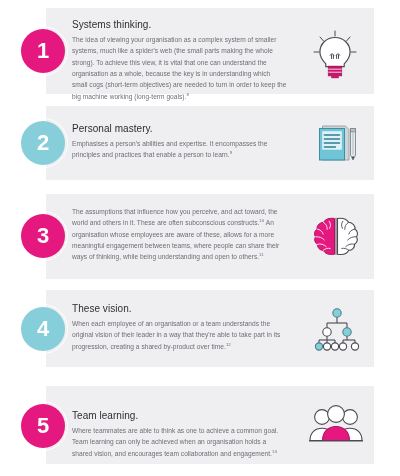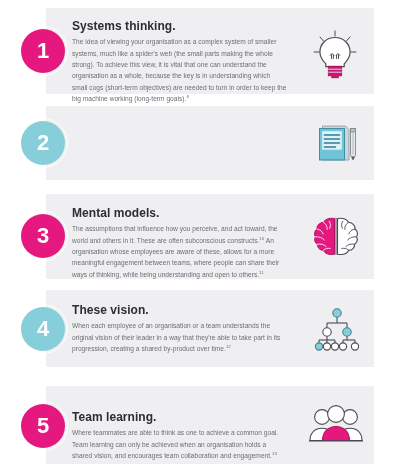--- a/index.html
+++ b/index.html
@@ -59,22 +59,22 @@
     box-sizing:border-box;
     pointer-events:none;
   }
 
   .txt{
     position:absolute;
     left:72px;
     width:215px;
   }
   .heading{
-    font-size:12px;
-    font-weight:bold;
+    font-size:10px;
+    font-weight:normal;
     color:#2d2d33;
     letter-spacing:0.05px;
     margin:0 0 3px 0;
     line-height:1.2;
   }
   .body{
     font-size:6.6px;
     color:#6d6d76;
     line-height:1.72;
     margin:0;
@@ -135,20 +135,24 @@
         <rect x="25.2" y="47.6" width="7.6" height="2.6" fill="#c5186c"></rect>
       </svg>
     </div>
   </div>
 
   <div class="row" style="top:106px;height:74px;">
     <div class="card" style="top:0;height:74px;"></div>
     <div class="badge cyan" style="top:15px;">
       <span class="badge-ring"></span>
       <span class="badge-num">2</span>
+    </div>
+    <div class="txt" style="top:17px;">
+      <p class="heading">Personal mastery.</p>
+      <p class="body"><span>Emphasises a person's abilities and expertise. It encompasses the principles and practices that enable a person to learn.</span><sup>9</sup></p>
     </div>
     <div class="iconbox" style="left:306px;top:13px;width:58px;height:48px;">
       <svg width="58" height="48" viewBox="0 0 58 48">
 
         <path d="M16.5 7 L39.5 7 L43 10.5 L43 41 L16.5 41 Z" fill="#cfd4d8" stroke="#8e979e" stroke-width="0.8"></path>
 
         <rect x="13.5" y="9.5" width="25" height="31.5" fill="#6fc4d6" stroke="#3f8fa3" stroke-width="1"></rect>
         <rect x="16.2" y="12.2" width="19.6" height="18.5" fill="#dff1f6" stroke="none"></rect>
         <g stroke="#2f7f93" stroke-width="1.3" stroke-linecap="round">
           <line x1="18.3" y1="16" x2="33.6" y2="16"></line>
@@ -165,21 +169,20 @@
     </div>
   </div>
 
   <div class="row" style="top:194px;height:85px;">
     <div class="card" style="top:0;height:85px;"></div>
     <div class="badge pink" style="top:20px;">
       <span class="badge-ring"></span>
       <span class="badge-num">3</span>
     </div>
     <div class="txt" style="top:12px;">
-      <p class="heading">Mental models.</p>
       <p class="body"><span>The assumptions that influence how you perceive, and act toward, the world and others in it. These are often subconscious constructs.</span><sup>10</sup><span> An organisation whose employees are aware of these, allows for a more meaningful engagement between teams, where people can share their ways of thinking, while being understanding and open to others.</span><sup>11</sup></p>
     </div>
     <div class="iconbox" style="left:308px;top:19px;width:56px;height:48px;">
       <svg width="56" height="48" viewBox="0 0 56 48">
 
         <path d="M26.5 5.5 C21 4.6 17.2 6.4 15.4 9.3 C11.2 9.8 8.6 12.6 9.1 16 C6.4 17.8 5.7 21.3 7.5 23.8 C5.9 26.4 6.8 29.8 9.4 31.3 C9.2 34.6 11.8 37.3 15.2 37.3 C16.9 40.6 20.9 42.2 26.5 41.2 Z" fill="#e5187f" stroke="#b01262" stroke-width="1"></path>
         <g stroke="#ffffff" stroke-width="0.85" fill="none" stroke-linecap="round">
           <path d="M15.4 9.3 C18.2 11 19.4 13.4 19.2 16.4"></path>
           <path d="M9.1 16 C12.2 16.6 14.4 18.3 15.2 21"></path>
           <path d="M7.5 23.8 C11 23.4 14.2 24.6 16.4 27"></path>

